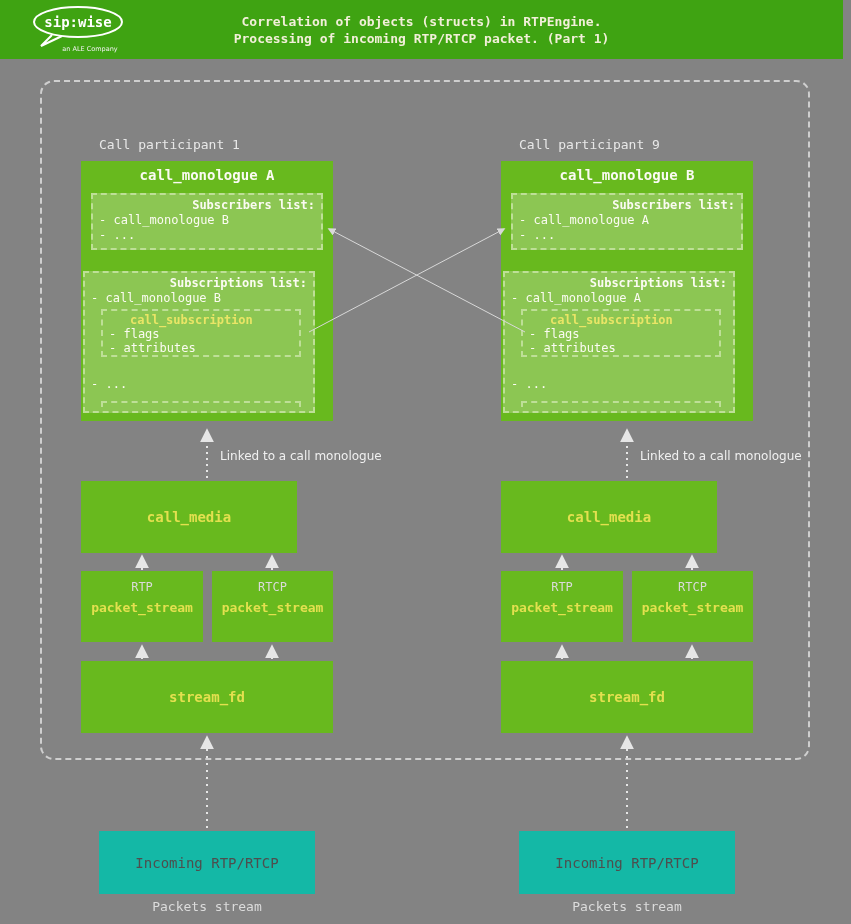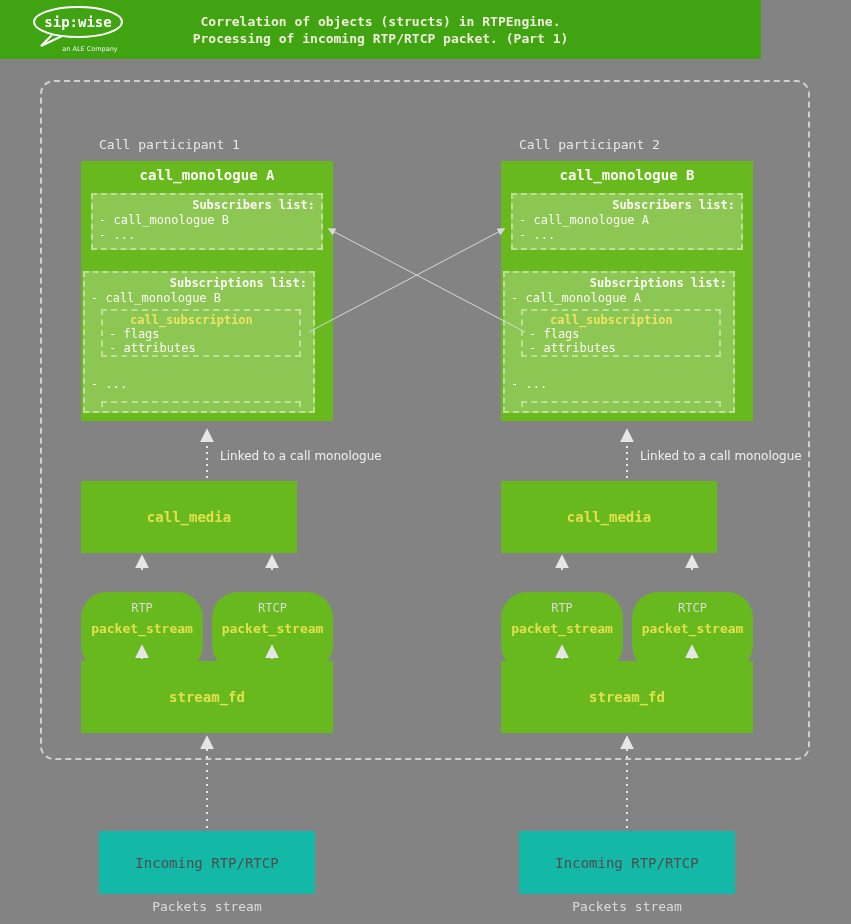--- a/index.html
+++ b/index.html
@@ -1,21 +1,21 @@
 <!DOCTYPE html>
 <html><head>
 <meta charset="utf-8">
 <style>
   * { margin:0; padding:0; box-sizing:border-box; }
   body { background:#5d5d5d; font-family:"DejaVu Sans Mono", monospace; }
   .stage { position:relative; width:851px; height:924px; background:#838383; overflow:hidden;
            font-family:"DejaVu Sans Mono", monospace; }
 
   
-  .header { position:absolute; left:0; top:0; width:761px; height:59px; background:#3fa312;
+  .header { position:absolute; left:0; top:0; width:843px; height:59px; background:#3fa312;
             display:flex; align-items:center; justify-content:center; }
   .header-title { text-align:center; color:#f2efd9; font-weight:bold; font-size:13px; line-height:17px; }
   .logo { position:absolute; left:28px; top:5px; }
 
   
   .boundary { position:absolute; left:40px; top:80px; width:770px; height:680px;
               border:2px dashed #cfcfcf; border-radius:14px; }
 
   
   .col { position:absolute; left:0; top:0; width:431px; height:924px; }
@@ -39,21 +39,21 @@
   .partial { position:absolute; left:16px; top:128px; width:200px; height:26px; border:2px dashed #bedf97; }
 
   .linked { position:absolute; left:220px; top:449px; font-family:"DejaVu Sans", sans-serif;
             font-size:12px; color:#f0f0f0; }
 
   .bigbox { position:absolute; background:#68b91e; display:flex; align-items:center; justify-content:center; }
   .yellow { color:#e3e04f; font-weight:bold; font-size:14px; }
   .callmedia { left:81px; top:481px; width:216px; height:72px; }
   .streamfd  { left:81px; top:661px; width:252px; height:72px; }
 
-  .pbox { position:absolute; top:592px; width:122px; height:79px; background:#68b91e; text-align:center;border-radius:26px; }
+  .pbox { position:absolute; top:571px; width:122px; height:71px; background:#68b91e; text-align:center; }
   .pbox1 { left:81px; } .pbox2 { left:212px; width:121px; }
   .band { color:#dadada; font-size:12px; margin-top:9px; }
   .pname { color:#e3e04f; font-weight:bold; font-size:13px; margin-top:6px; }
 
   .incoming { position:absolute; left:99px; top:831px; width:216px; height:63px; background:#14b8a6;
               color:#4e4e4e; font-size:14px; display:flex; align-items:center; justify-content:center; }
   .packets { position:absolute; left:81px; top:899px; width:252px; text-align:center;
              color:#dcdcdc; font-size:13px; }
 
   .arrows { position:absolute; left:0; top:0; width:851px; height:924px; pointer-events:none; }
@@ -124,21 +124,21 @@
       <span class="yellow">stream_fd</span>
     </div>
 
     <div class="incoming">
       <span>Incoming RTP/RTCP</span>
     </div>
     <div class="packets">Packets stream</div>
   </div>
 
   <div class="col right">
-    <div class="label-participant">Call participant 2</div>
+    <div class="label-participant">Call participant 9</div>
 
     <div class="monologue">
       <div class="mono-title">call_monologue B</div>
 
       <div class="innerbox subscribers">
         <div class="inner-title">Subscribers list:</div>
         <div>- call_monologue A</div>
         <div>- ...</div>
       </div>
 

